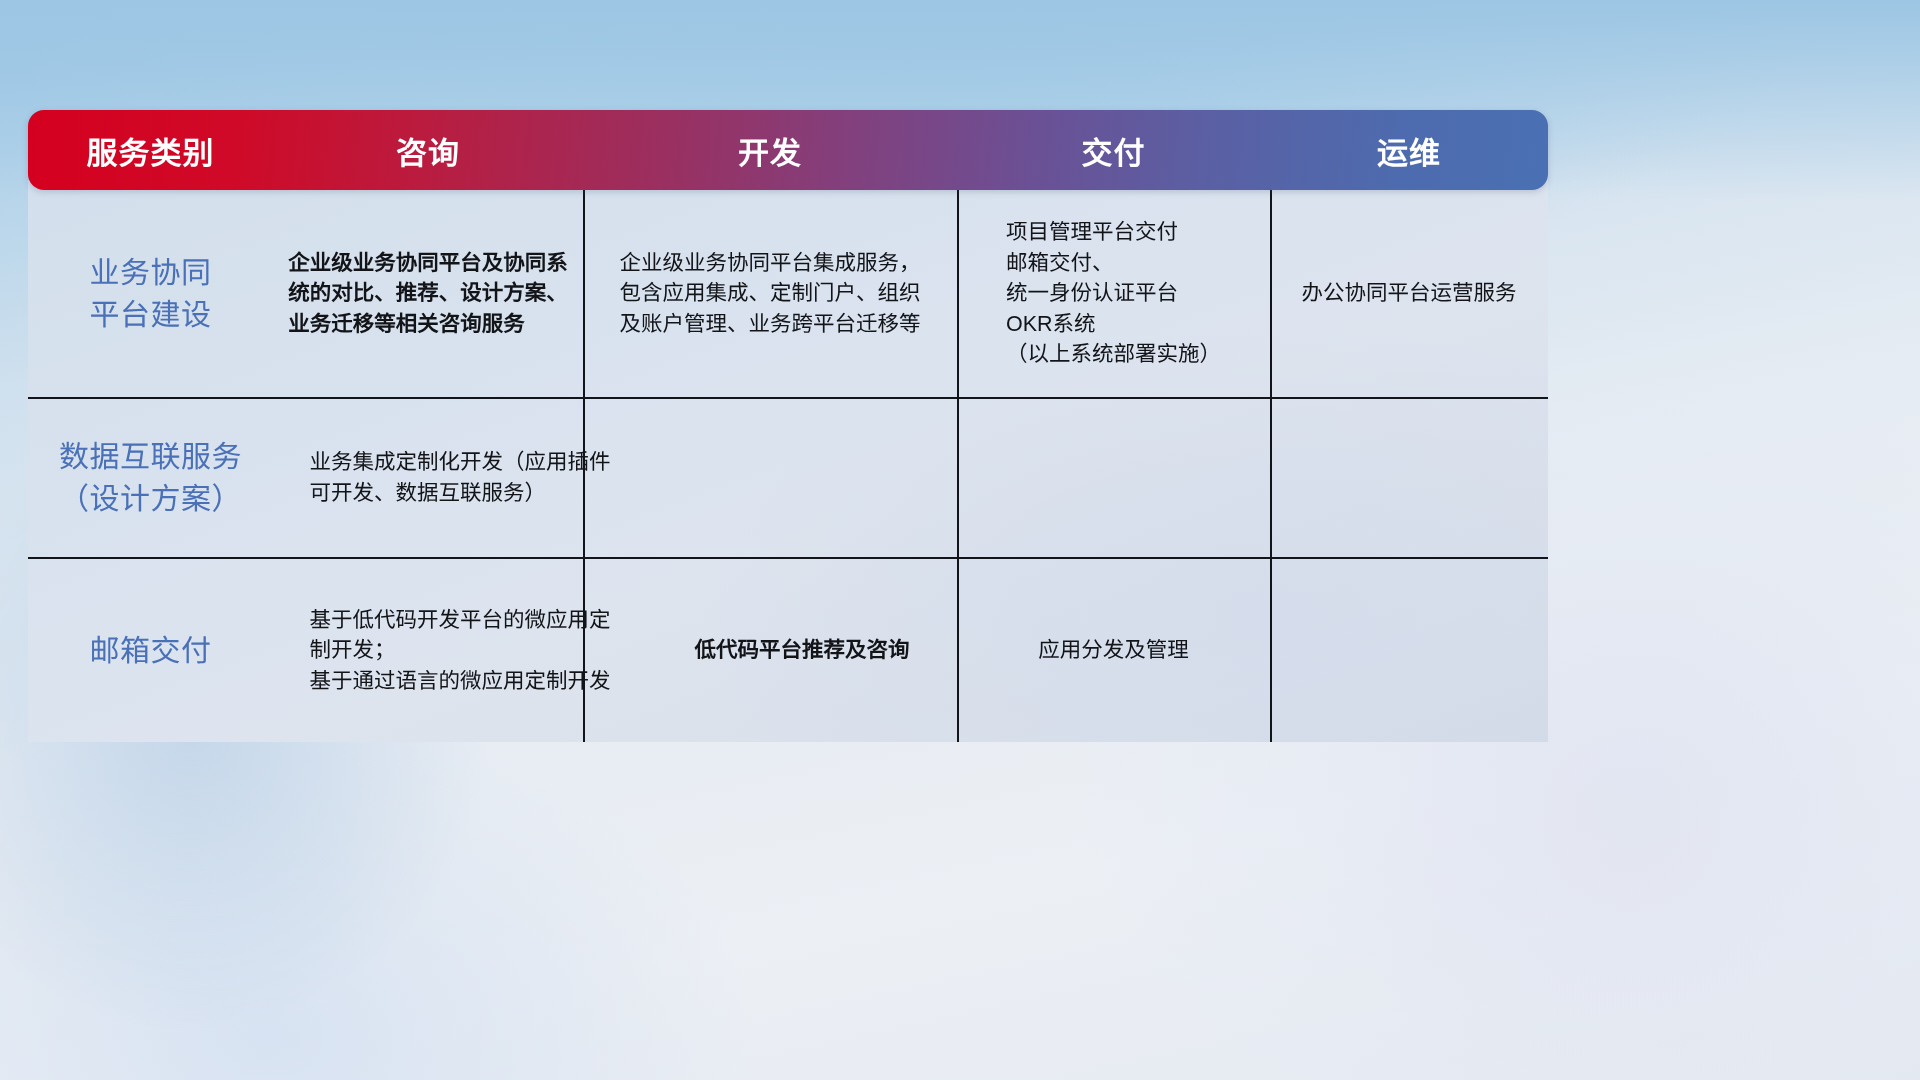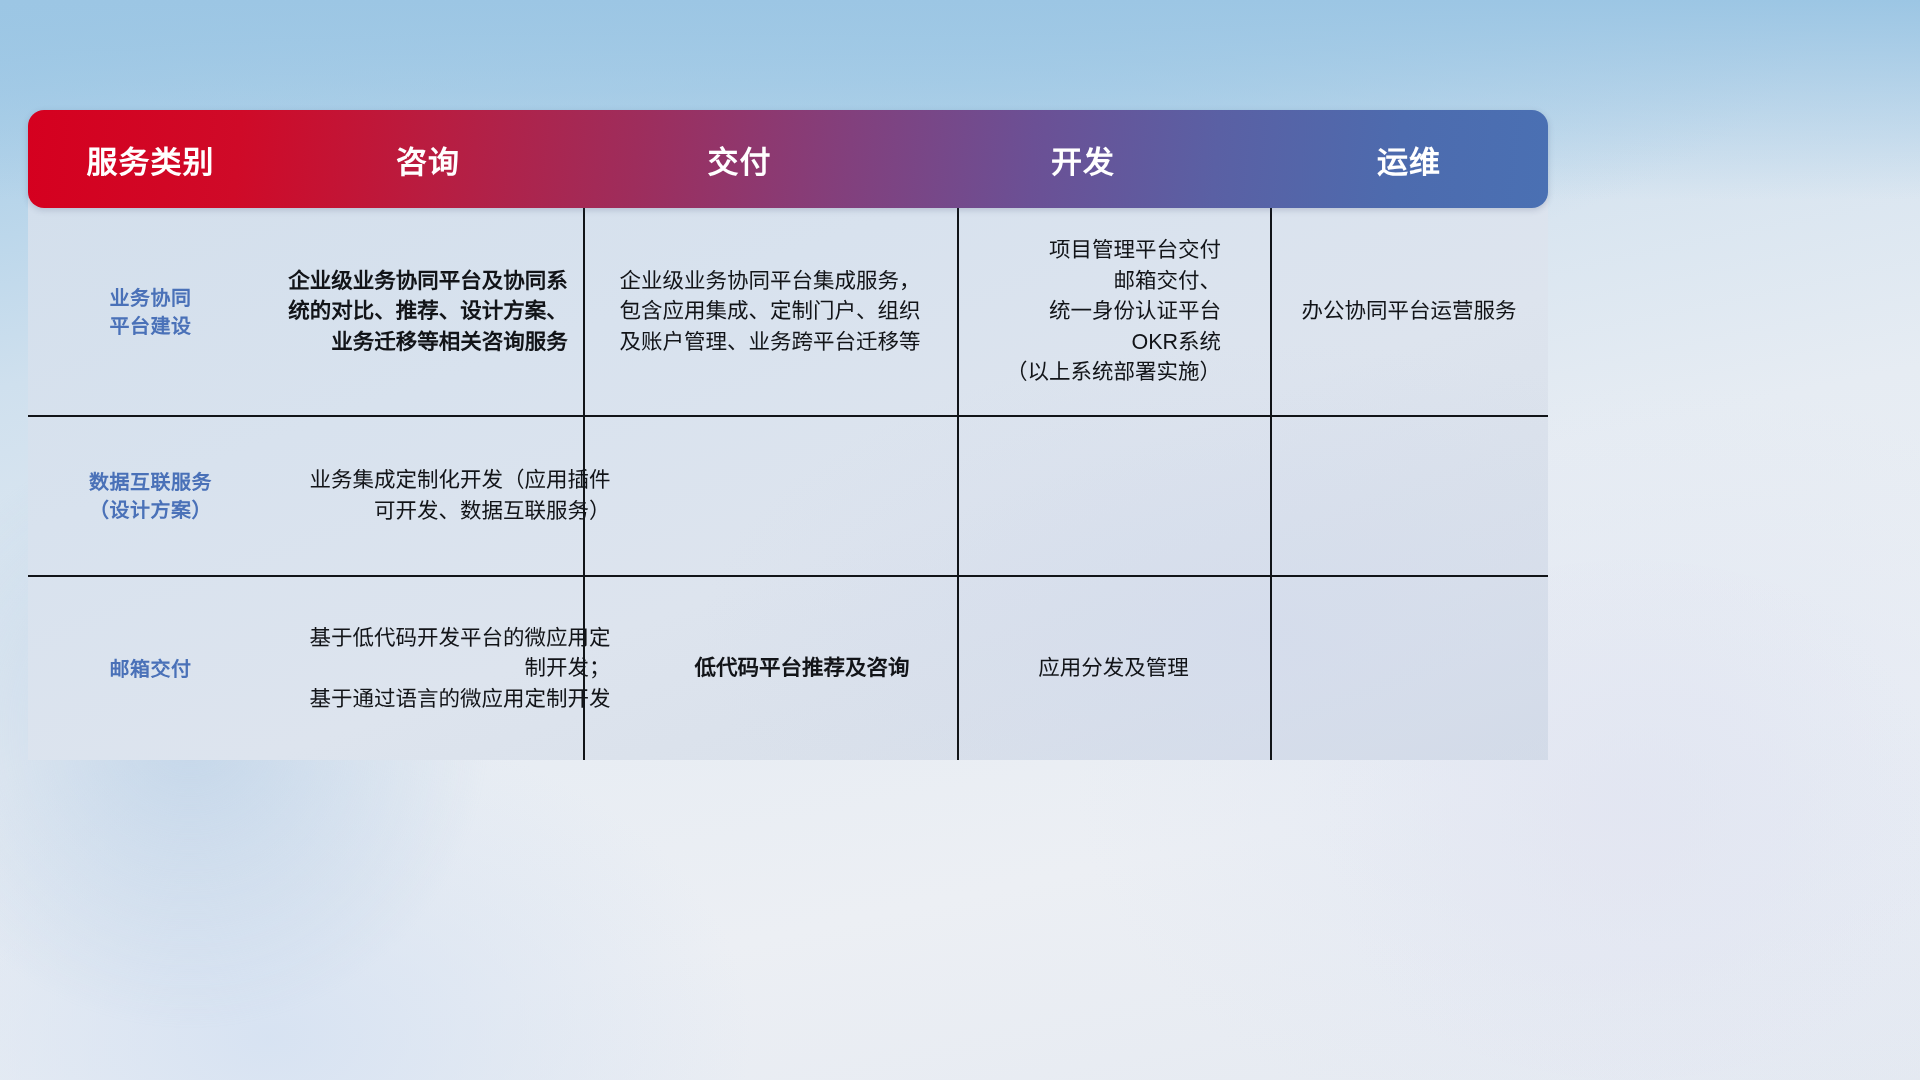--- a/index.html
+++ b/index.html
@@ -51,21 +51,21 @@
   
   #table-wrap {
     position: absolute;
     left: 28px;
     top: 110px;
     width: 1520px;
   }
 
   
   #table-header {
-    height: 98px;
+    height: 80px;
     border-radius: 16px;
     background: linear-gradient(95deg,
         #d5001f 0%,
         #cf0a28 14%,
         #b81d41 27%,
         #9e2d5c 40%,
         #82407d 54%,
         #6b5095 66%,
         #5a60a4 78%,
         #4d6bae 90%,
@@ -104,32 +104,32 @@
 
   #row-0 { min-height: 207px; }
   #row-1 { min-height: 160px; }
   #row-2 { min-height: 185px; }
 
   .tcell {
     display: flex;
     align-items: center;
     justify-content: center;
     padding: 10px 14px;
-    text-align: right;
+    text-align: left;
     font-size: 21.5px;
     line-height: 1.42;
     color: #121418;
     white-space: pre-line;
   }
   .tcell + .tcell { border-left: 2px solid #111418; }
   
   .tcell.c0 { border-left: none; }
 
   
-  .tcell.c0 { font-size: 20px; font-weight: bold; color: #4a71b8; line-height: 1.4; letter-spacing: 0.5px; }
+  .tcell.c0 { font-size: 30px; font-weight: normal; color: #4a71b8; line-height: 1.4; letter-spacing: 0.5px; }
   .tcell.c1 { border-left: none; }
 
   
   .col-0 { width: 245px; flex: 0 0 245px; }
   .col-1 { width: 310px; flex: 0 0 310px; font-weight: bold; }
   .col-2 { width: 374px; flex: 0 0 374px; }
   .col-3 { width: 313px; flex: 0 0 313px; }
   .col-4 { width: 278px; flex: 0 0 278px; }
 
   
@@ -153,22 +153,22 @@
 <div id="slide">
   <div id="bg-glow-top"></div>
   <div id="bg-glow-left"></div>
   <div id="bg-glow-right"></div>
 
   <div id="table-wrap">
 
     <div id="table-header">
       <div class="hcell col-0">服务类别</div>
       <div class="hcell col-1">咨询</div>
+      <div class="hcell col-2">开发</div>
       <div class="hcell col-3">交付</div>
-      <div class="hcell col-2">开发</div>
       <div class="hcell col-4">运维</div>
     </div>
 
     <div id="table-body">
 
       <div class="vrule" id="vrule-1"></div>
       <div class="vrule" id="vrule-2"></div>
       <div class="vrule" id="vrule-3"></div>
 
       <div class="trow" id="row-0">

